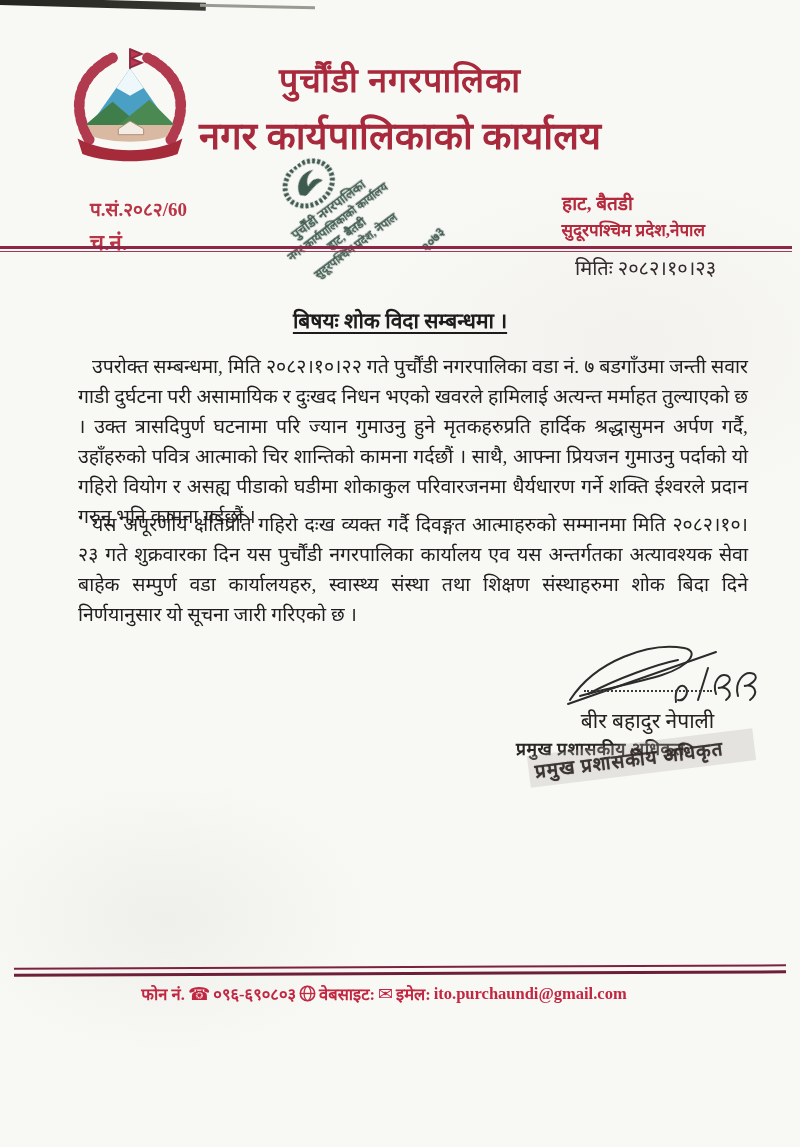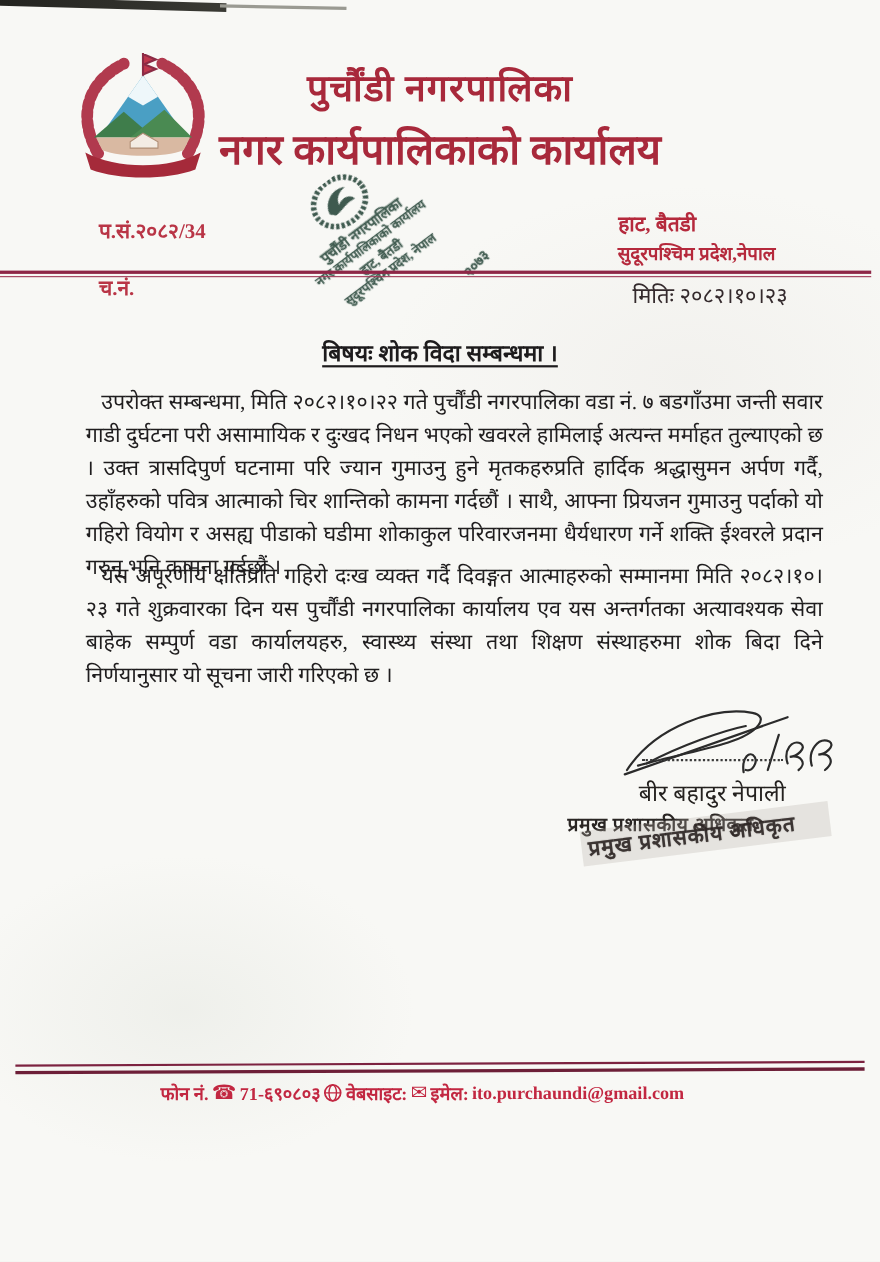--- a/index.html
+++ b/index.html
@@ -35,21 +35,21 @@
   .logo{position:absolute;left:62px;top:44px;width:136px;height:124px;}
   .title1{
     position:absolute;left:0;top:56px;width:800px;text-align:center;
     font-size:34px;font-weight:bold;color:#a8293b;letter-spacing:1px;
   }
   .title2{
     position:absolute;left:0;top:108px;width:800px;text-align:center;
     font-size:38px;font-weight:bold;color:#a8293b;
   }
   .ref-line{position:absolute;left:90px;top:196px;font-size:19px;font-weight:bold;color:#b93546;}
-  .ref-line2{position:absolute;left:90px;top:226px;font-size:19px;font-weight:bold;color:#b93546;margin-top:22px;}
+  .ref-line2{position:absolute;left:90px;top:226px;font-size:22px;font-weight:bold;color:#b93546;}
   .addr1{position:absolute;left:500px;top:190px;width:195px;text-align:center;font-size:19px;font-weight:bold;color:#b5293c;}
   .addr2{position:absolute;left:490px;top:218px;width:215px;text-align:right;font-size:17px;font-weight:bold;color:#b5293c;}
   .rule-main{position:absolute;left:0;top:246px;width:792px;height:3px;background:#8e2747;}
   .rule-main2{position:absolute;left:0;top:251px;width:792px;height:1px;background:#a03a58;}
   .date-line{position:absolute;left:575px;top:254px;font-size:20px;font-weight:normal;color:#342a2d;}
   
   .stamp-round{
     position:absolute;left:258px;top:150px;width:170px;height:158px;
     transform:rotate(-37deg);transform-origin:center;
     color:#2c4a3e;text-align:center;opacity:0.9;
@@ -125,21 +125,21 @@
       <path d="M26,82 L114,82 L108,94 C90,101 50,101 32,94 Z" fill="#d9b9a2"></path>
       <path d="M58,86 L70,78 L84,86 L84,92 L58,92 Z" fill="#f3ece4" stroke="#b08f77" stroke-width="1"></path>
 
       <path d="M16,96 C45,112 95,112 124,96 L119,112 C92,122 48,122 21,112 Z" fill="#a52a3a"></path>
     </svg>
   </div>
 
   <div class="title1">पुर्चौंडी नगरपालिका</div>
   <div class="title2">नगर कार्यपालिकाको कार्यालय</div>
 
-  <div class="ref-line">प.सं.२०८२/34</div>
+  <div class="ref-line">प.सं.२०८२/60</div>
   <div class="ref-line2">च.नं.</div>
   <div class="addr1">हाट, बैतडी</div>
   <div class="addr2">सुदूरपश्चिम प्रदेश,नेपाल</div>
 
   <div class="stamp-round">
     <div class="emb">
       <svg viewBox="0 0 56 46" width="56" height="46">
         <ellipse cx="28" cy="22" rx="25" ry="21" fill="none" stroke="#2c4a3e" stroke-width="5" stroke-dasharray="3 2"></ellipse>
         <path d="M14,26 C16,14 30,8 40,14 C33,14 27,18 26,24 C32,20 40,22 41,28 C33,26 24,30 18,30 Z" fill="#2c4a3e"></path>
       </svg>
@@ -176,21 +176,21 @@
   <div class="sig-dots"></div>
   <div class="sig-name">बीर बहादुर नेपाली</div>
   <div class="sig-title">प्रमुख प्रशासकीय अधिकृत</div>
   <div class="sig-title-stamp">प्रमुख प्रशासकीय अधिकृत</div>
 
   <div class="rule-foot1"></div>
   <div class="rule-foot2"></div>
   <div class="foot-line">
     <span>फोन नं.</span>
     <span class="glyph">☎</span>
-    <span>71-६९०८०३</span>
+    <span>०९६-६९०८०३</span>
     <span>
       <svg width="17" height="17" viewBox="0 0 17 17">
         <circle cx="8.5" cy="8.5" r="7.2" fill="none" stroke="#c22741" stroke-width="1.6"></circle>
         <ellipse cx="8.5" cy="8.5" rx="3.4" ry="7.2" fill="none" stroke="#c22741" stroke-width="1.3"></ellipse>
         <line x1="1.3" y1="8.5" x2="15.7" y2="8.5" stroke="#c22741" stroke-width="1.3"></line>
       </svg>
     </span>
     <span>वेबसाइट:</span>
     <span class="glyph">✉</span>
     <span>इमेल:</span>

